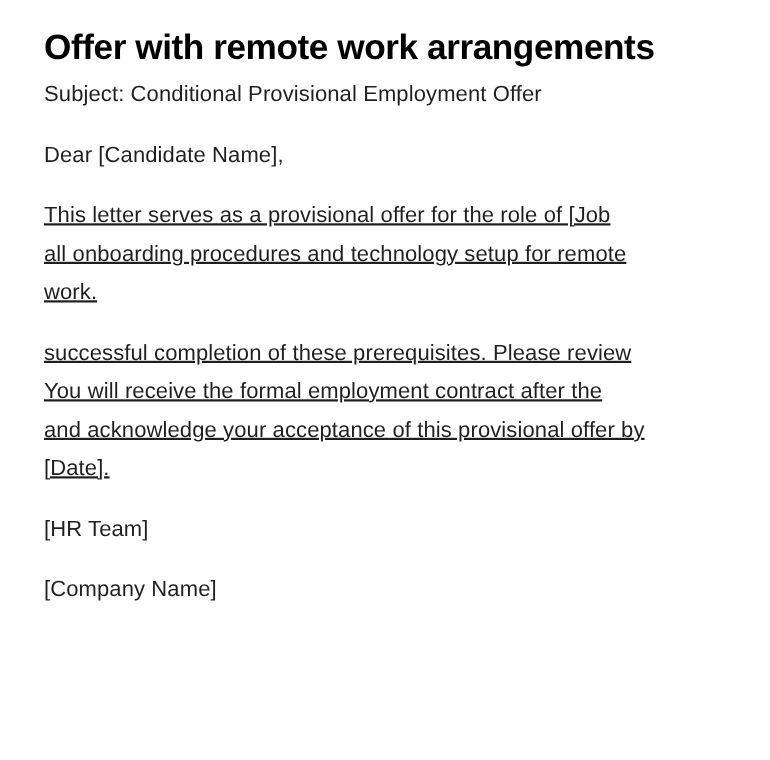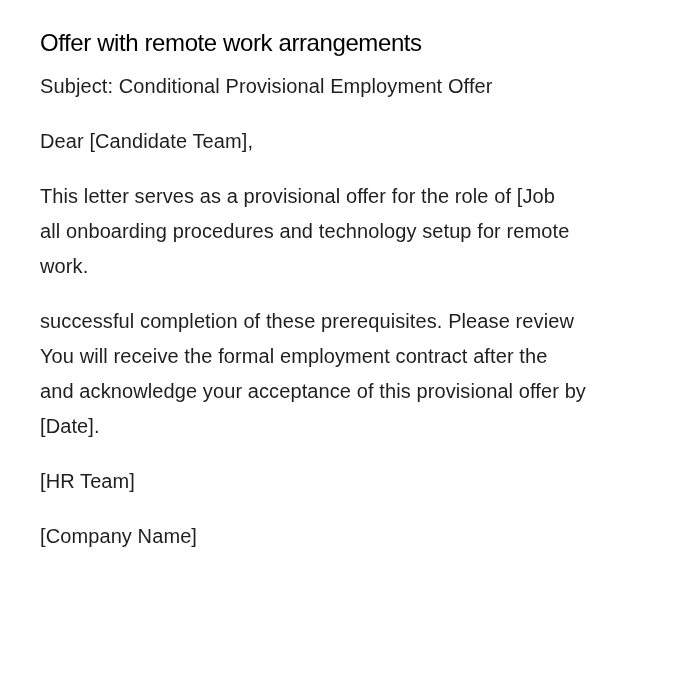--- a/index.html
+++ b/index.html
@@ -13,49 +13,50 @@
     overflow: hidden;
     font-family: "Liberation Sans", "DejaVu Sans", sans-serif;
     color: #1f1f1f;
   }
   .doc {
     padding: 27px 50px 0 40px;
     box-sizing: border-box;
     width: 700px;
   }
   h1.title {
-    font-size: 24px;
+    font-size: 32px;
     line-height: 32px;
-    font-weight: 400;
+    font-weight: 700;
     letter-spacing: -0.4px;
     color: #000000;
     margin: 0 0 10px 0;
   }
   .block {
     font-size: 20px;
     line-height: 35px;
     font-weight: 400;
     margin: 0 0 20px 0;
     letter-spacing: 0.1px;
   }
   .para .line {
     display: block;
     line-height: 35px;
+    text-decoration: underline;
   }
 </style>
 </head>
 <body>
 
 <main class="doc">
 
   <h1 class="title">Offer with remote work arrangements</h1>
 
   <p class="block">Subject: Conditional Provisional Employment Offer</p>
 
-  <p class="block">Dear [Candidate Team],</p>
+  <p class="block">Dear [Candidate Name],</p>
 
   <div class="block para">
     <span class="line">This letter serves as a provisional offer for the role of [Job</span>
     <span class="line">all onboarding procedures and technology setup for remote</span>
     <span class="line">work.</span>
   </div>
 
   <div class="block para">
     <span class="line">successful completion of these prerequisites. Please review</span>
     <span class="line">You will receive the formal employment contract after the</span>

